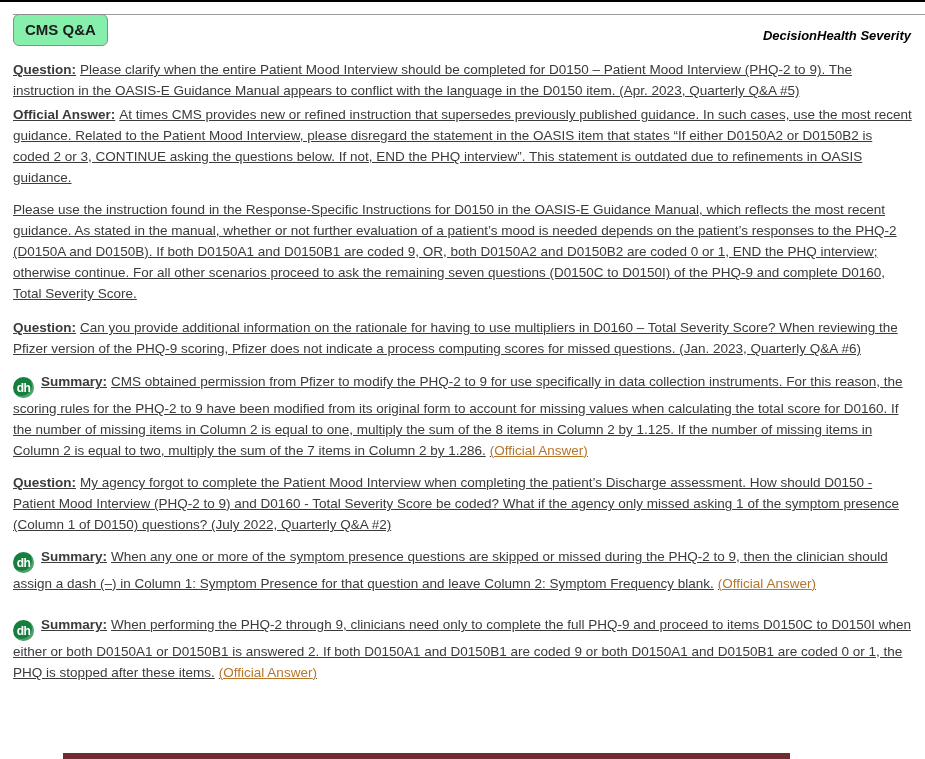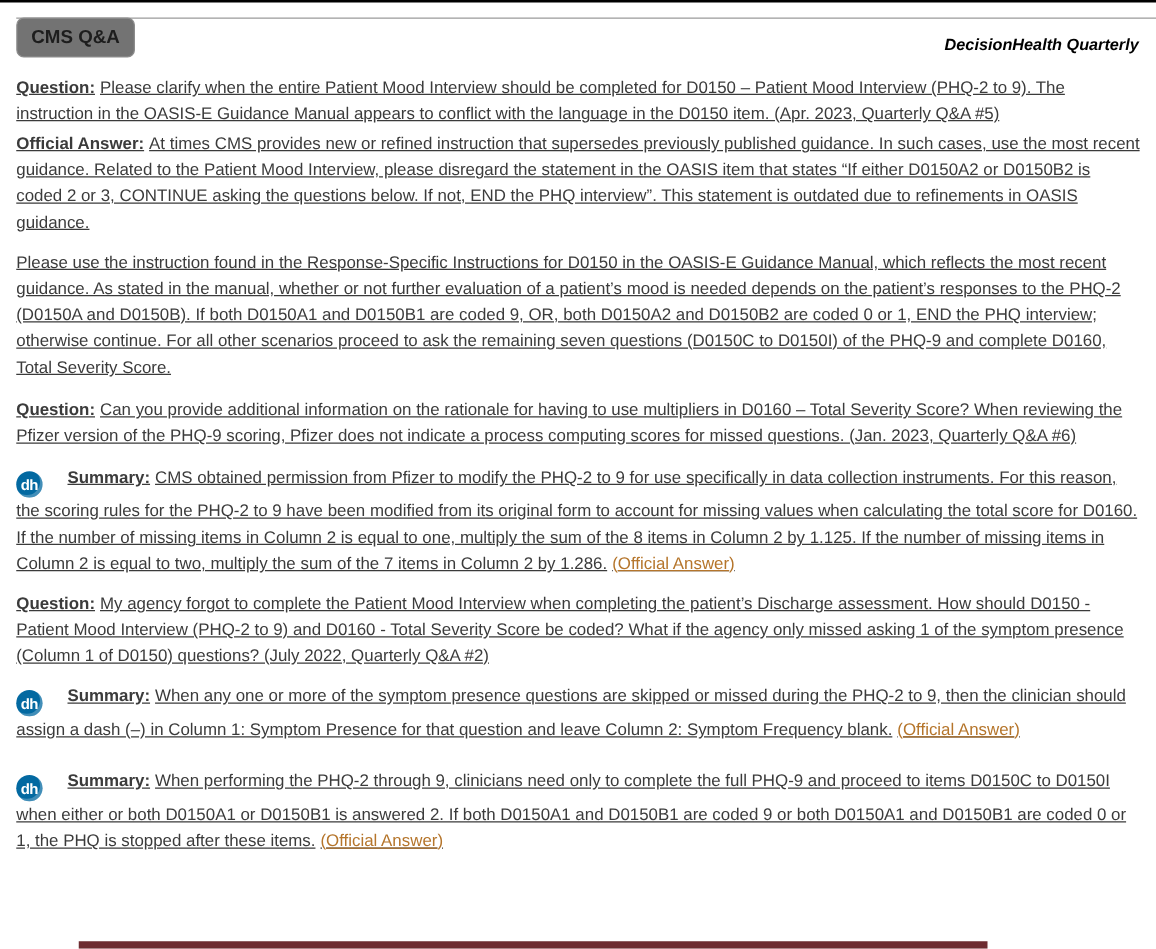--- a/index.html
+++ b/index.html
@@ -12,21 +12,21 @@
     font-family: "Liberation Sans", sans-serif;
     font-size: 13.5px;
     line-height: 21px;
     color: #3b3b3b;
   }
   .topline { height: 2px; background: #000; }
   .header { position: relative; height: 44px; }
   .rule { position: absolute; left: 13px; right: 0; top: 12px; height: 1px; background: #9b9b9b; }
   .tab {
     position: absolute; left: 13px; top: 12px;
-    background: #737373;
+    background: #86efac;
     border: 1px solid #8c8c8c;
     border-radius: 6px;
     padding: 5px 11px;
     font-size: 15px; font-weight: bold; line-height: 20px;
     color: #1d1d1d;
     z-index: 2;
     cursor: pointer;
   }
   .exclusive {
     position: absolute; right: 14px; top: 23px;
@@ -38,25 +38,25 @@
   .lbl { margin-right: 4px; color: #3b3b3b; }
   .m3  { margin-bottom: 3px; }
   .m7  { margin-bottom: 7px; }
   .m11 { margin-bottom: 11px; }
   .m12 { margin-bottom: 12px; }
   .m13 { margin-bottom: 13px; }
   .m20 { margin-bottom: 20px; }
   .dh-logo {
     display: inline-block;
     width: 21px; height: 21px;
-    background: #0369a1;
+    background: #15803d;
     border-radius: 50%;
     text-align: center;
     vertical-align: -6px;
-    margin-right: 20px;
+    margin-right: 7px;
     box-shadow: inset -2px -2px 0 rgba(255,255,255,0.25);
   }
   .dh-text {
     color: #fff; font-weight: bold; font-size: 12px; line-height: 21px;
     letter-spacing: -0.5px;
   }
   .ans-link { margin-left: 4px; color: #b5752b; white-space: nowrap; text-align: right; }
   .olink { color: #b5752b; text-decoration: underline; }
   .footer { text-align: right; padding: 0 14px; margin-top: 2px; }
   .blink { color: #3b76bc; text-decoration: underline; font-size: 13.5px; }
@@ -67,21 +67,21 @@
   }
 </style>
 </head>
 <body>
 
 <div class="topline"></div>
 
 <div class="header">
   <div class="rule"></div>
   <div class="tab">CMS Q&amp;A</div>
-  <div class="exclusive">DecisionHealth Quarterly</div>
+  <div class="exclusive">DecisionHealth Severity</div>
 </div>
 
 <div class="content">
 
   <p class="para m3">
     <b class="lbl">Question:</b><span>Please clarify when the entire Patient Mood Interview should be completed for D0150 – Patient Mood Interview (PHQ-2 to 9). The instruction in the OASIS-E Guidance Manual appears to conflict with the language in the D0150 item. (Apr. 2023, Quarterly Q&amp;A #5)</span>
   </p>
   <p class="para m11">
     <b class="lbl">Official Answer:</b><span>At times CMS provides new or refined instruction that supersedes previously published guidance. In such cases, use the most recent guidance. Related to the Patient Mood Interview, please disregard the statement in the OASIS item that states “If either D0150A2 or D0150B2 is coded 2 or 3, CONTINUE asking the questions below. If not, END the PHQ interview”. This statement is outdated due to refinements in OASIS guidance.</span>
   </p>

